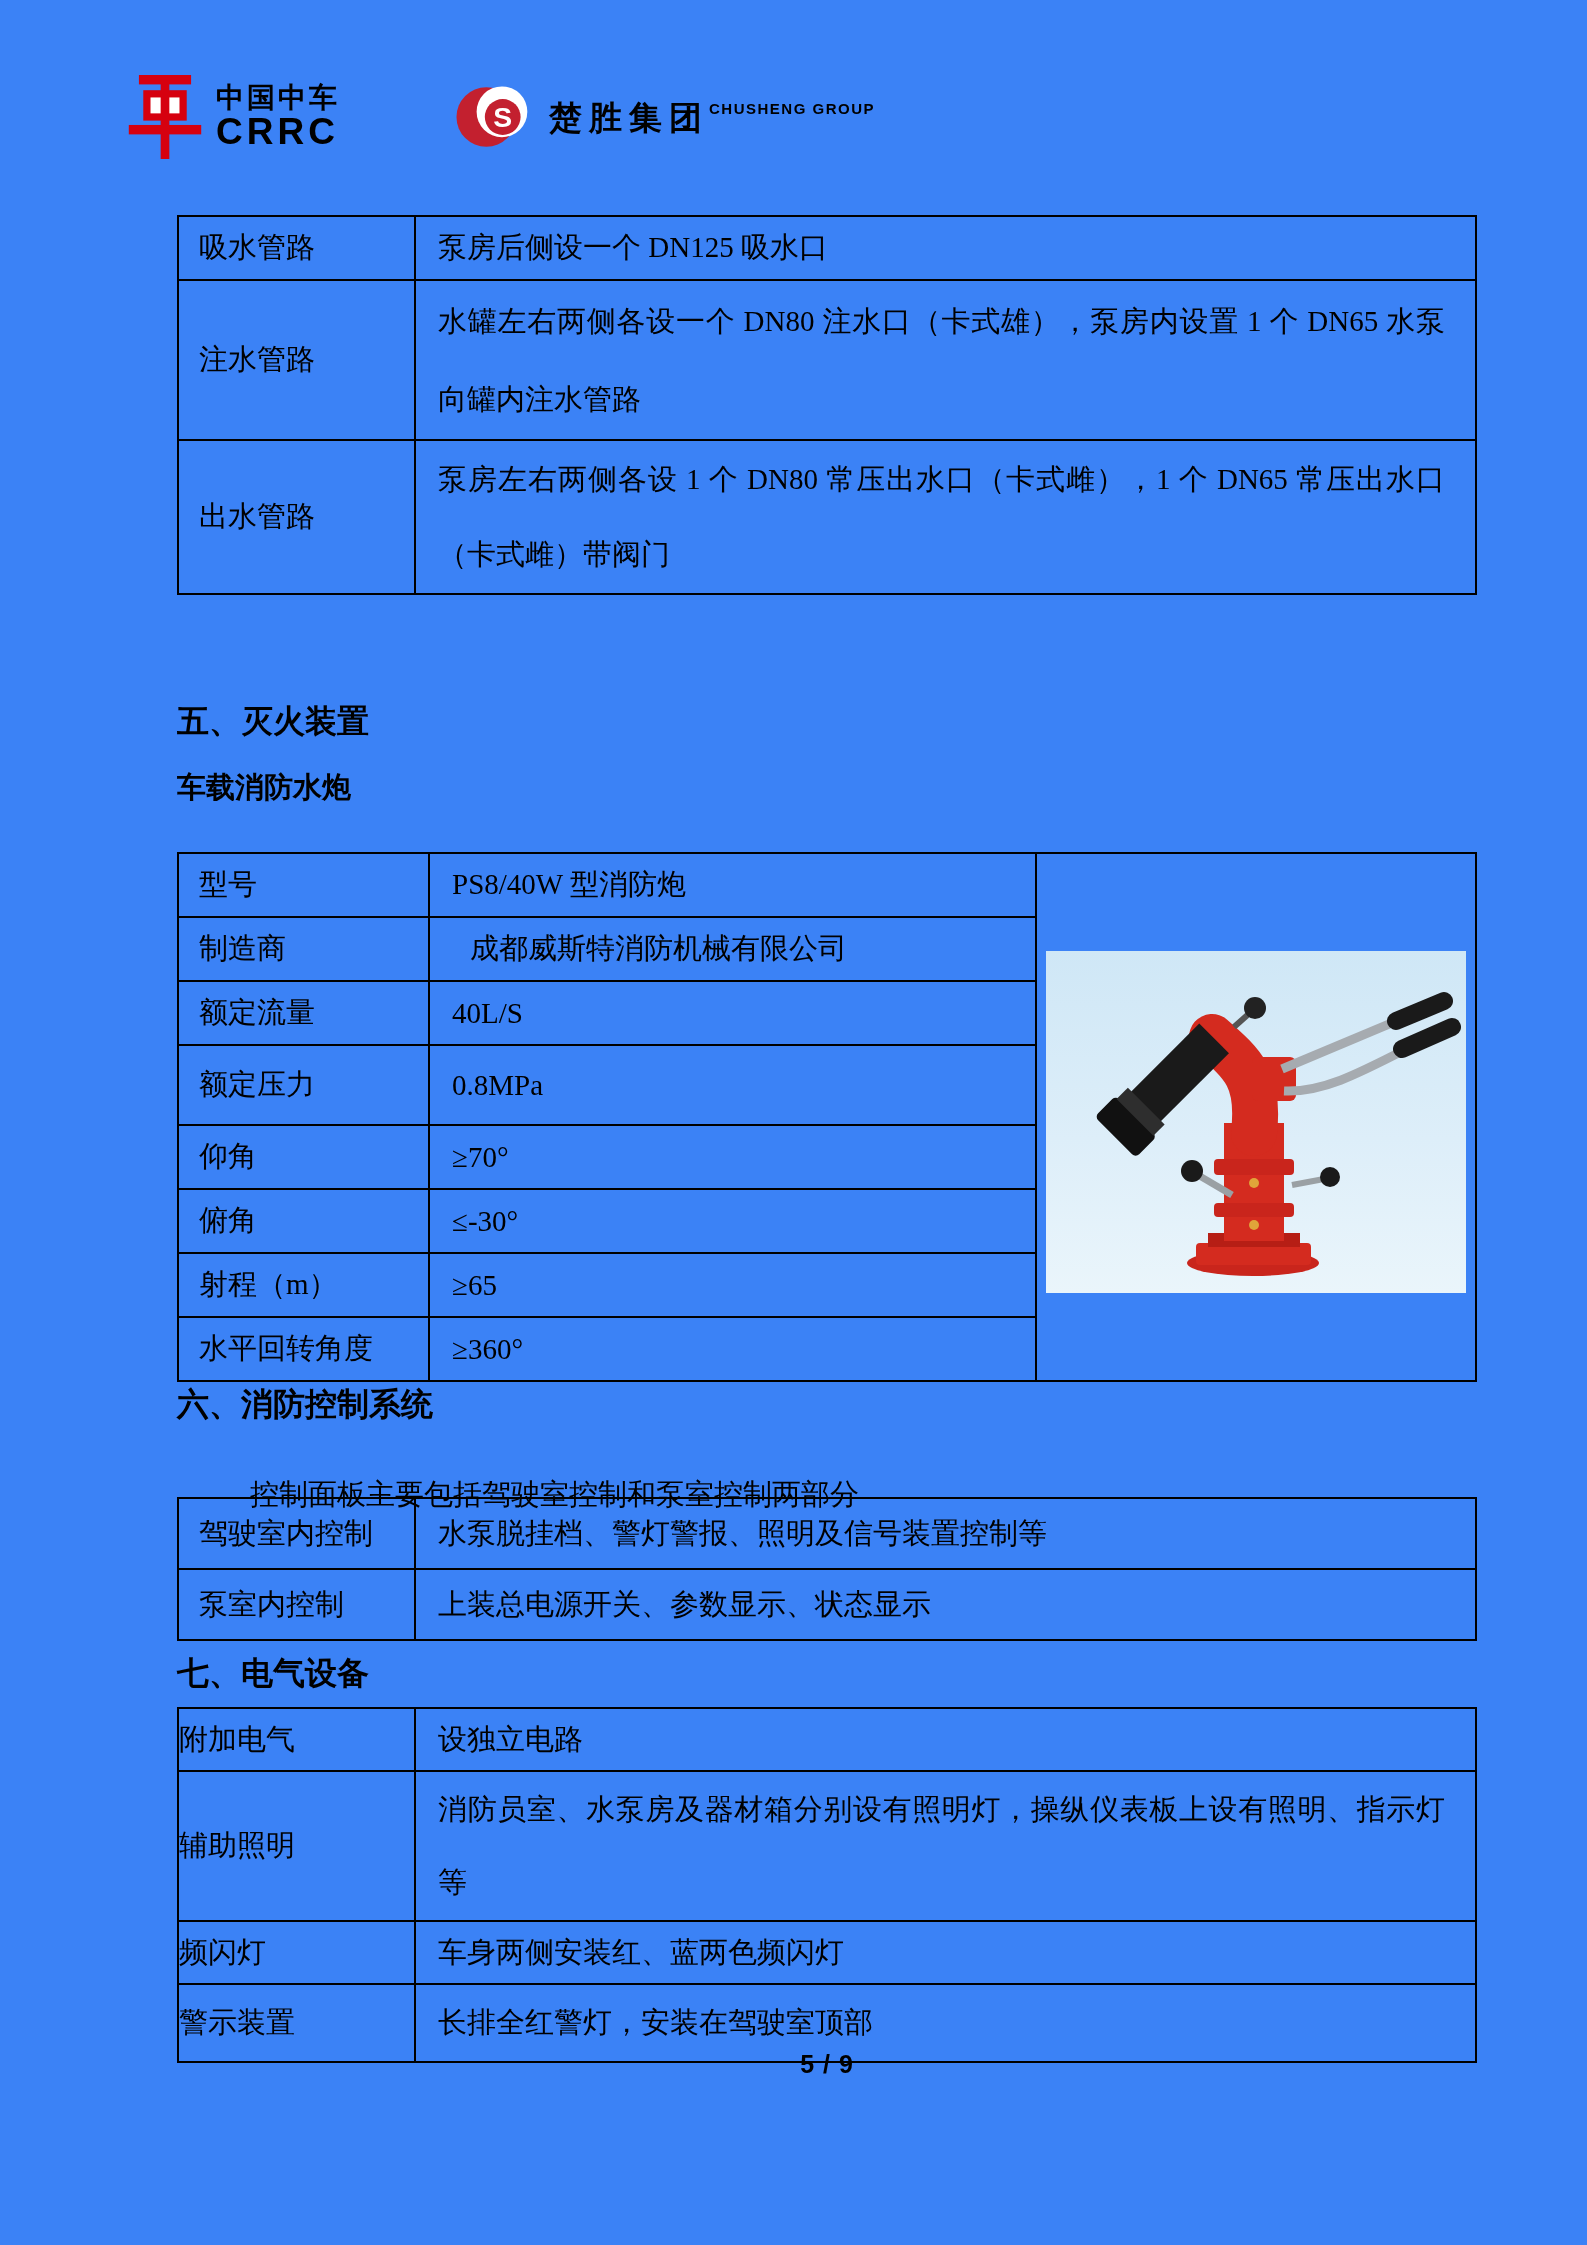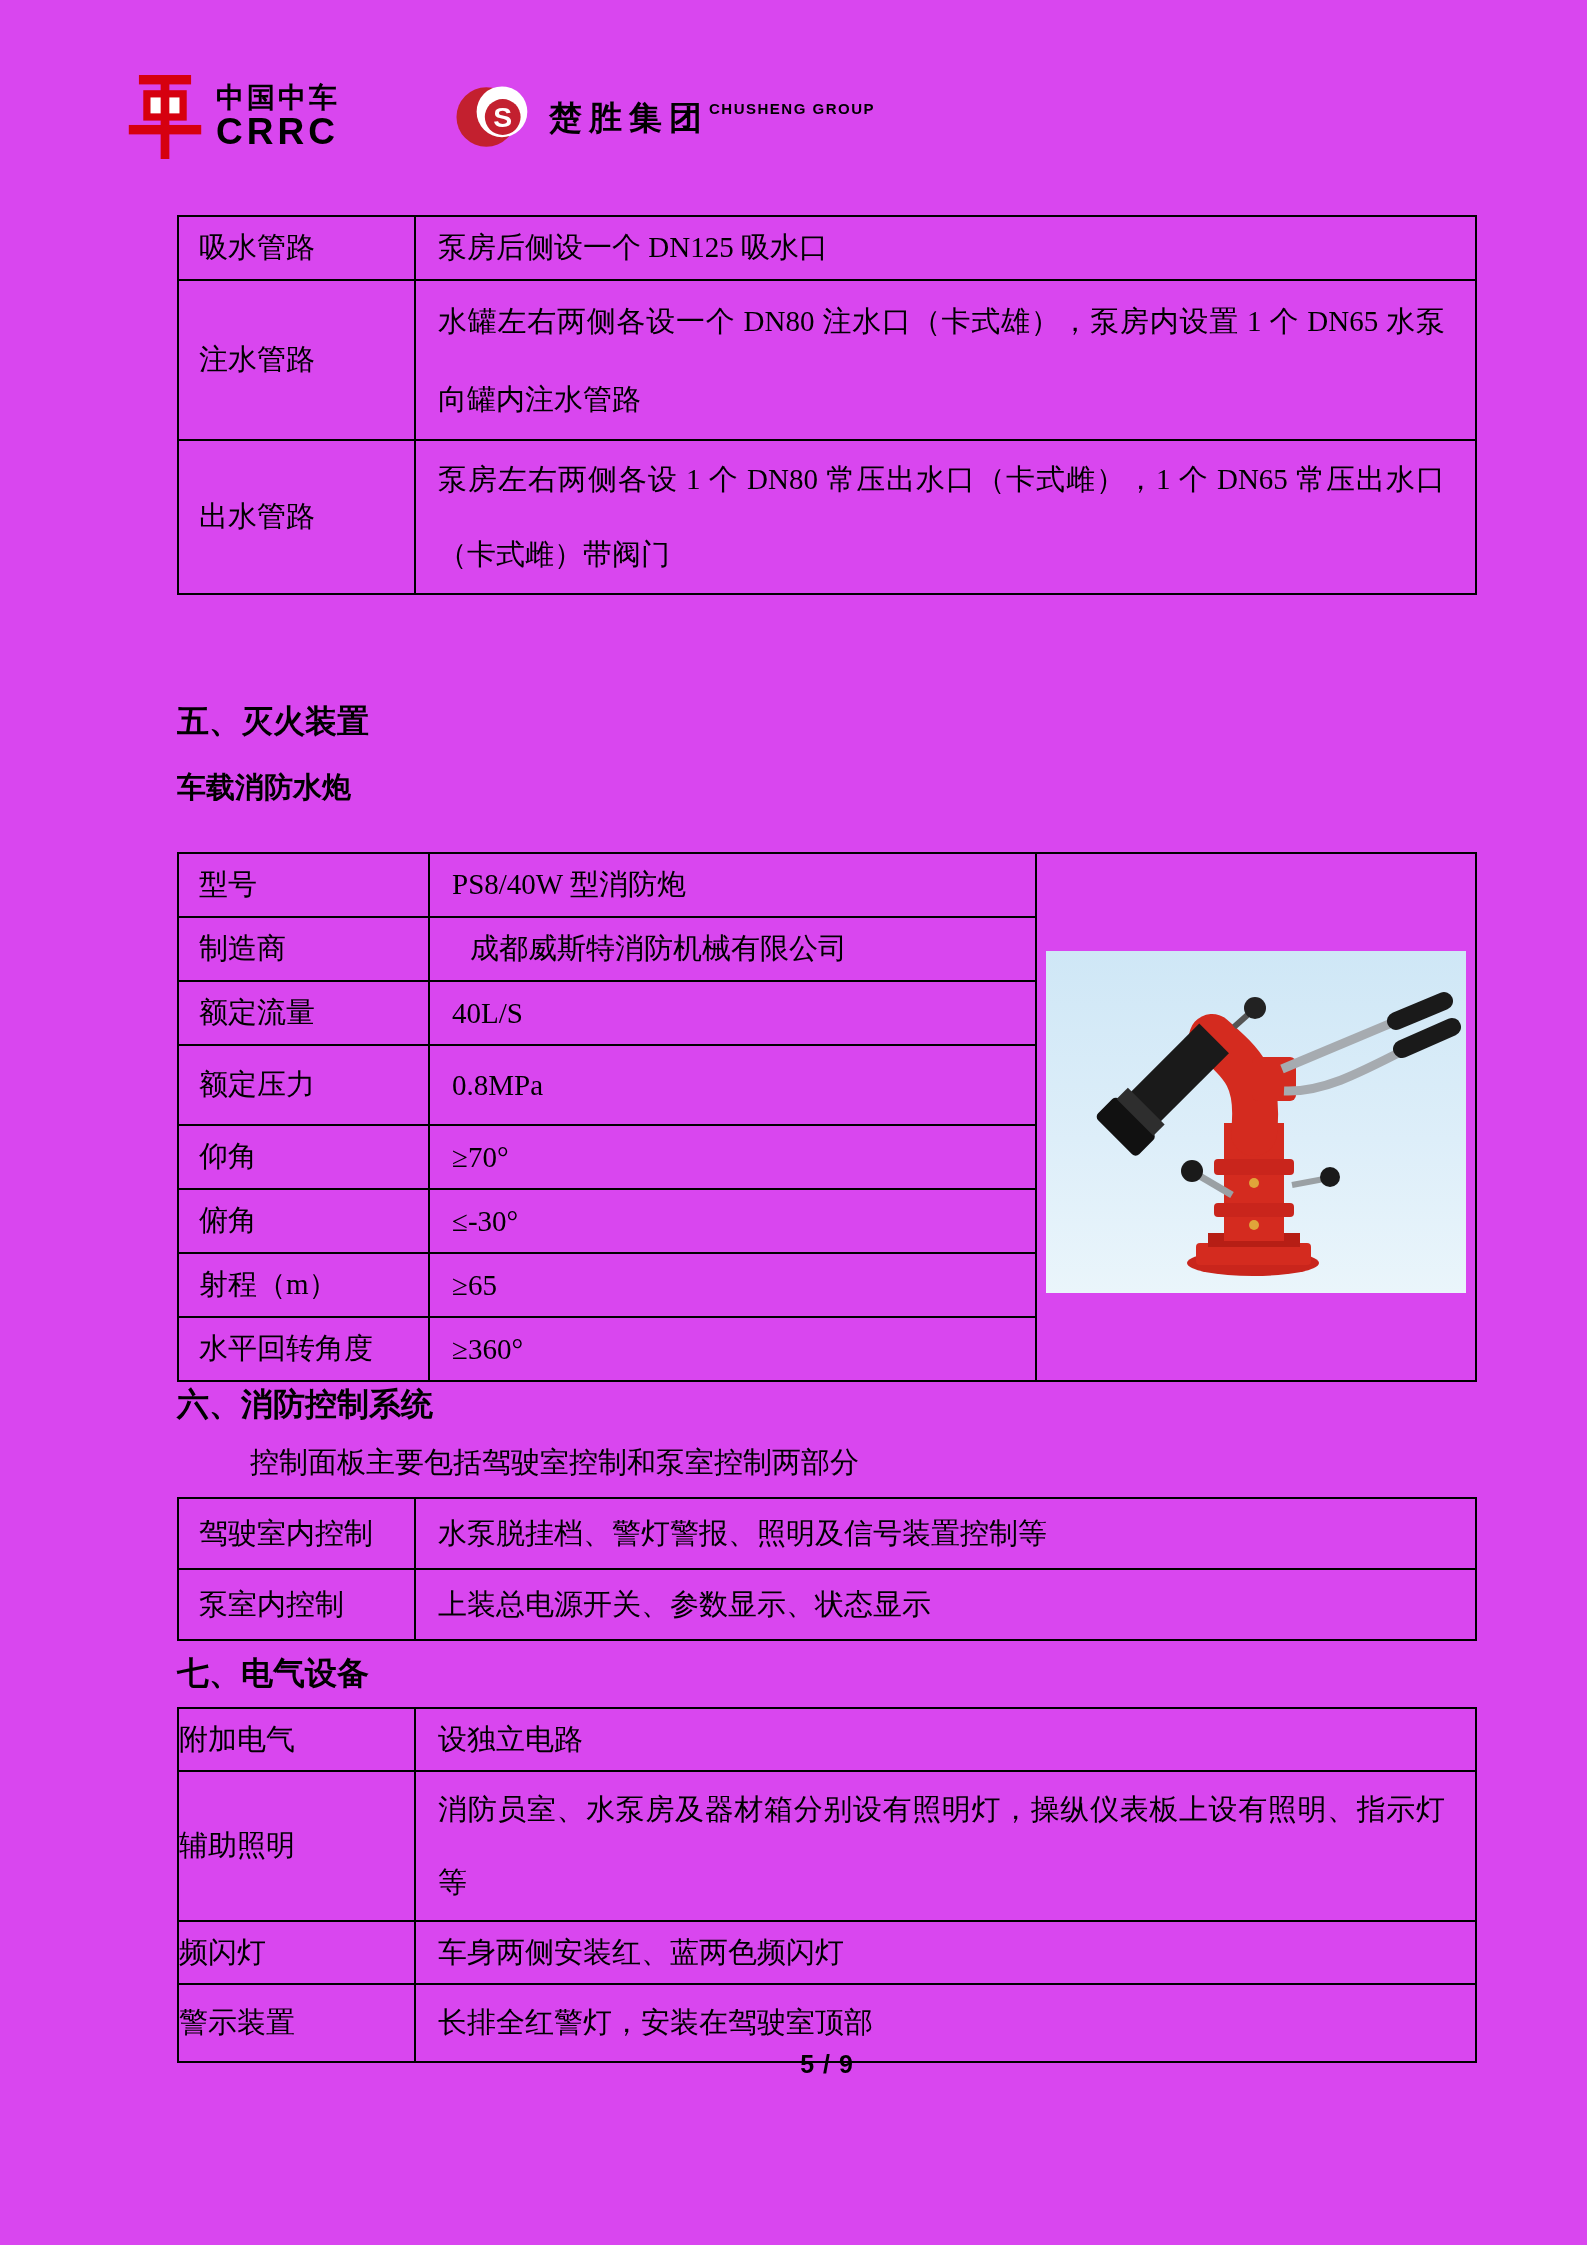--- a/index.html
+++ b/index.html
@@ -1,16 +1,16 @@
 <!DOCTYPE html>
 <html><head>
 <meta charset="utf-8">
 <style>
   html,body{margin:0;padding:0;background:#888;}
-  .page{position:relative;width:1587px;height:2245px;background:#d946ef;margin:0 auto;
+  .page{position:relative;width:1587px;height:2245px;background:#3b82f6;margin:0 auto;
         font-family:"Liberation Serif","DejaVu Serif",serif;color:#000;overflow:hidden;}
 
   
   .logo-row{position:absolute;left:128px;top:72px;height:90px;display:flex;align-items:center;}
   .crrc{display:flex;align-items:center;}
   .crrc-emblem{width:74px;height:84px;display:block;}
   .crrc-text{margin-left:14px;display:flex;flex-direction:column;justify-content:center;}
   .crrc-cn{font-family:"Liberation Sans",sans-serif;font-weight:bold;font-size:28px;letter-spacing:3px;line-height:30px;}
   .crrc-en{font-family:"Liberation Sans",sans-serif;font-weight:bold;font-size:37px;letter-spacing:4px;line-height:38px;}
   .chusheng{display:flex;align-items:center;margin-left:115px;}
@@ -25,21 +25,21 @@
   td.lab{padding-left:20px;}
   td.val{padding-left:22px;padding-right:30px;text-align:justify;}
   .lh-big{line-height:78px;}
   .lh-big2{line-height:75px;}
   .lh-big3{line-height:73px;}
   td.center{padding-left:0;}
 
   
   .h-sec{position:absolute;left:177px;font-family:"Liberation Sans",sans-serif;font-weight:bold;font-size:32px;white-space:nowrap;}
   .h-sub{position:absolute;left:177px;font-family:"Liberation Sans",sans-serif;font-weight:bold;font-size:29px;white-space:nowrap;}
-  .para{position:absolute;left:250px;font-size:29px;white-space:nowrap;}
+  .para{position:absolute;left:250px;font-size:29px;white-space:nowrap;margin-top:32px;}
 
   
   td.img-cell{vertical-align:top;padding:0;}
   .monitor-img{width:420px;height:342px;margin:9px auto 0 auto;
      background:linear-gradient(180deg,#cfe7f6 0%,#ddeef9 55%,#eaf5fb 100%);}
   .monitor-img svg{width:100%;height:100%;display:block;}
 
   
   .footer{position:absolute;left:177px;width:1300px;top:2050px;text-align:center;
      font-family:"Liberation Sans",sans-serif;font-weight:bold;font-size:25px;letter-spacing:1px;}

